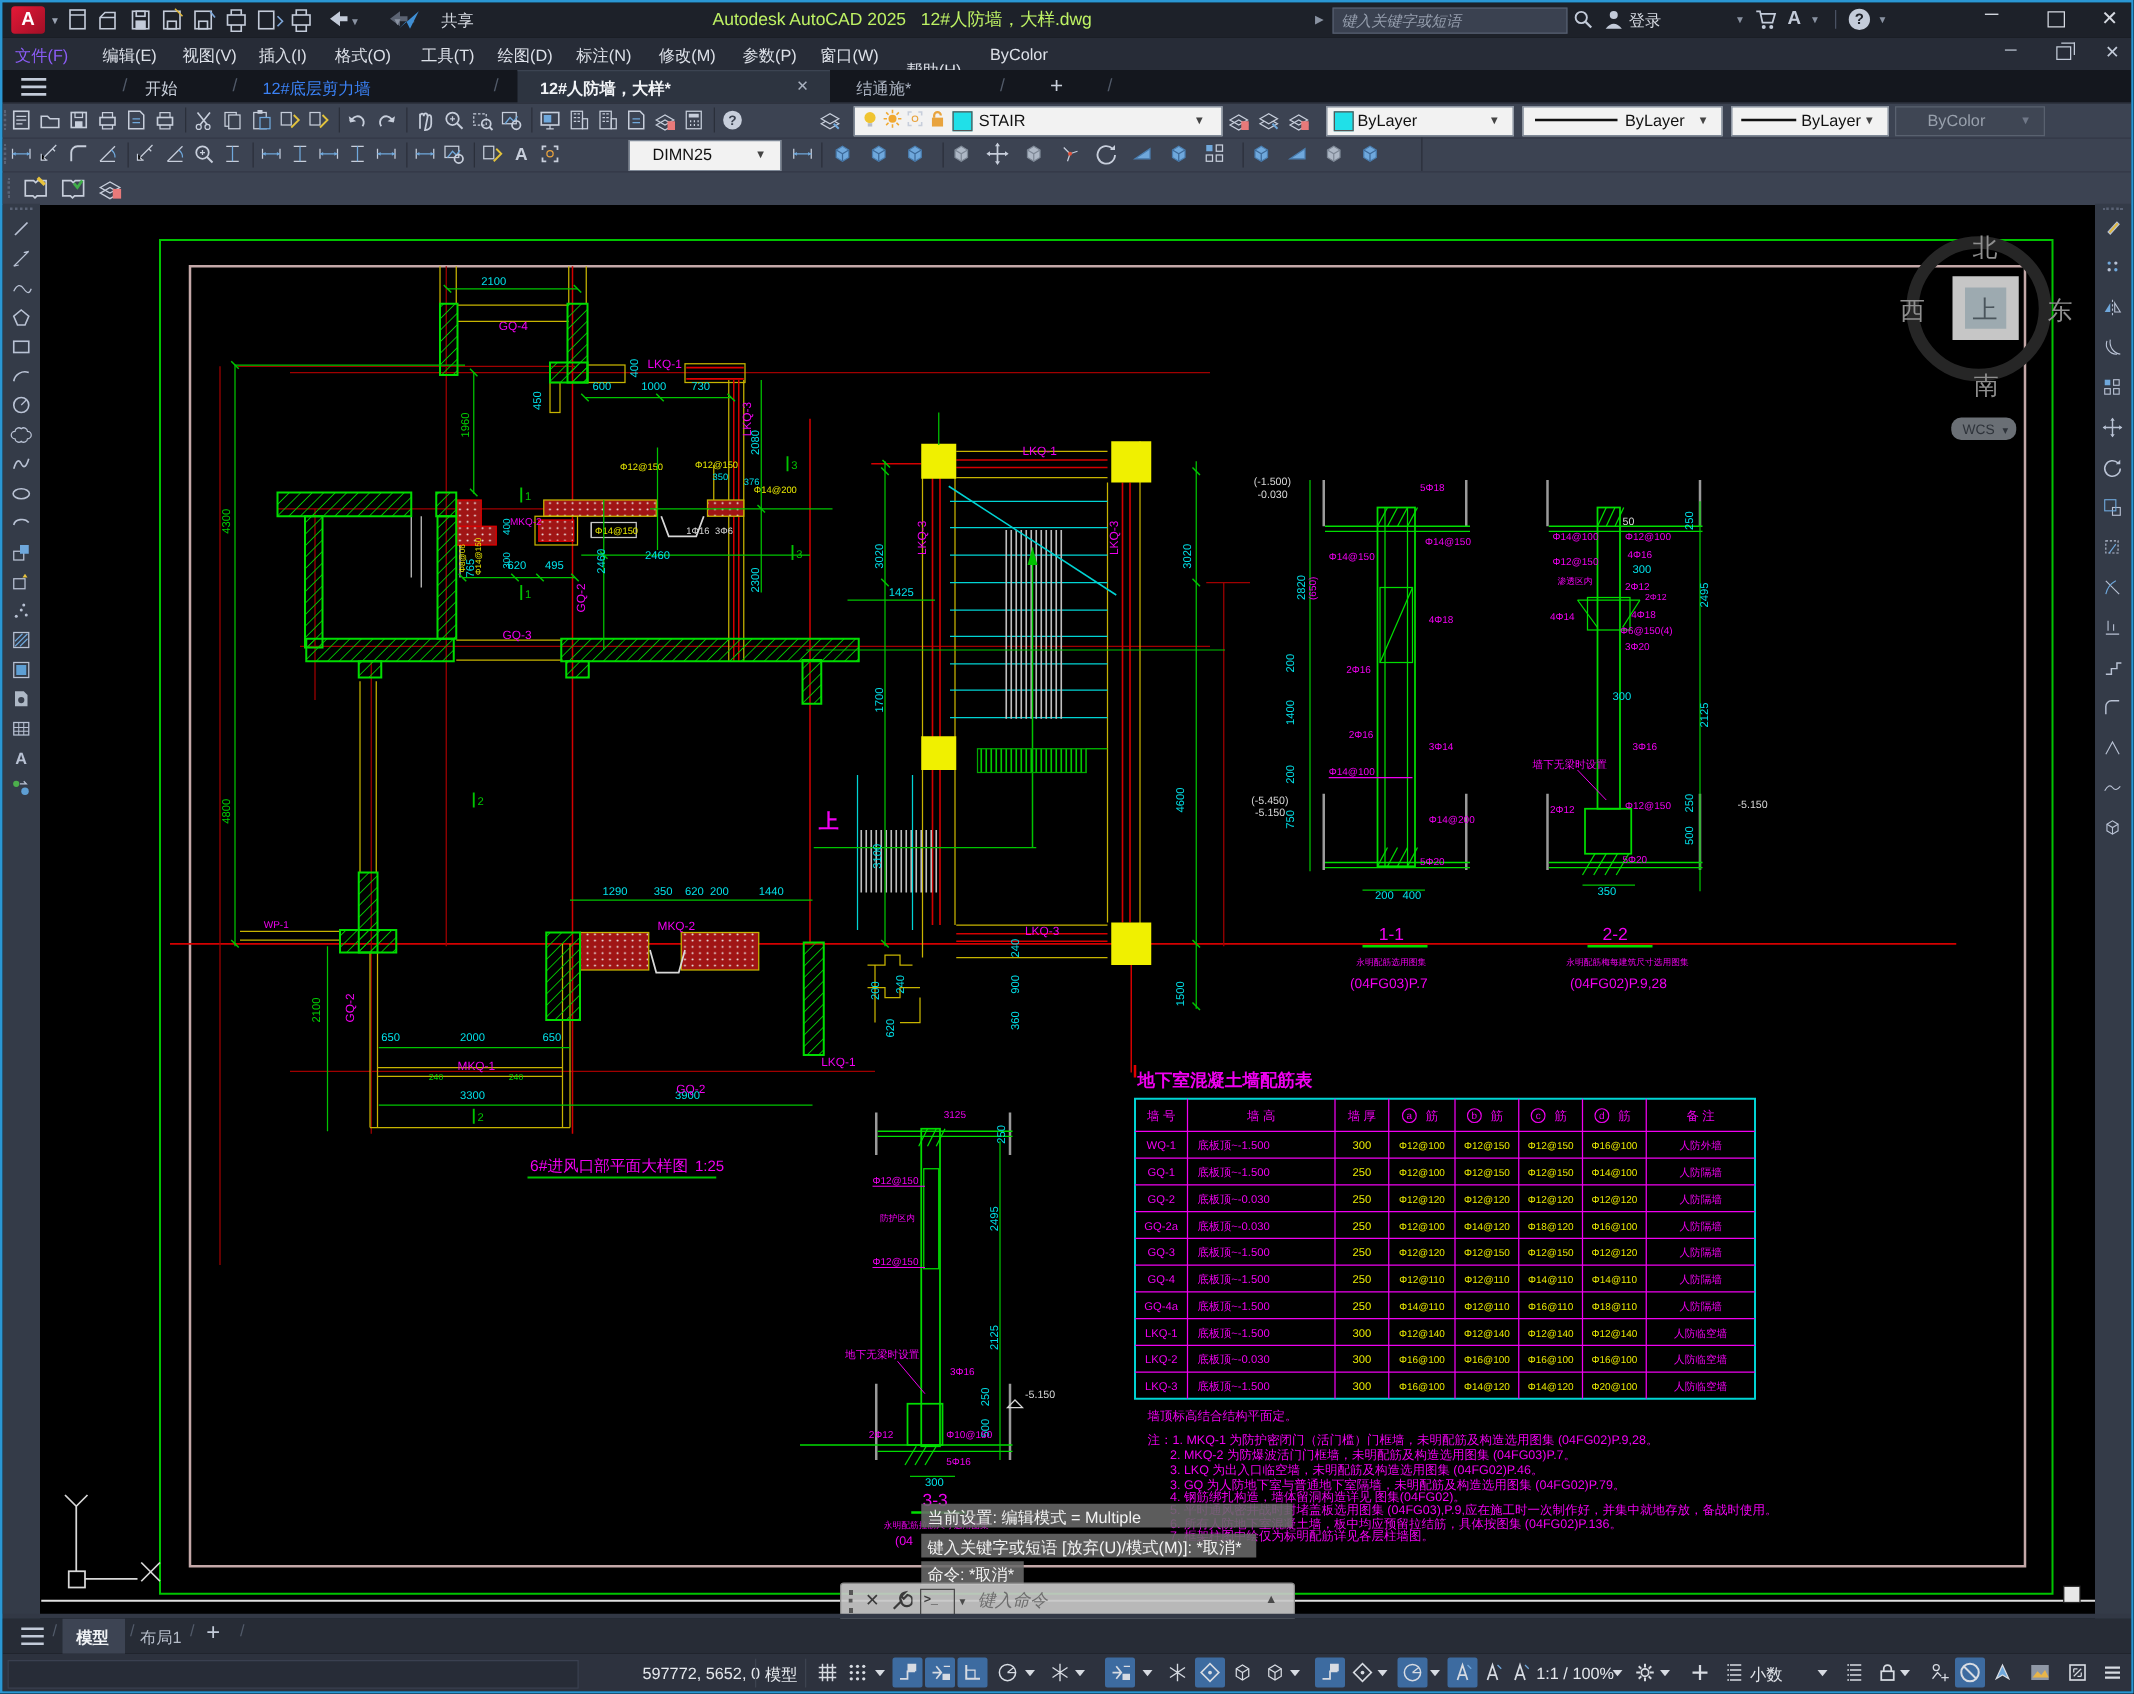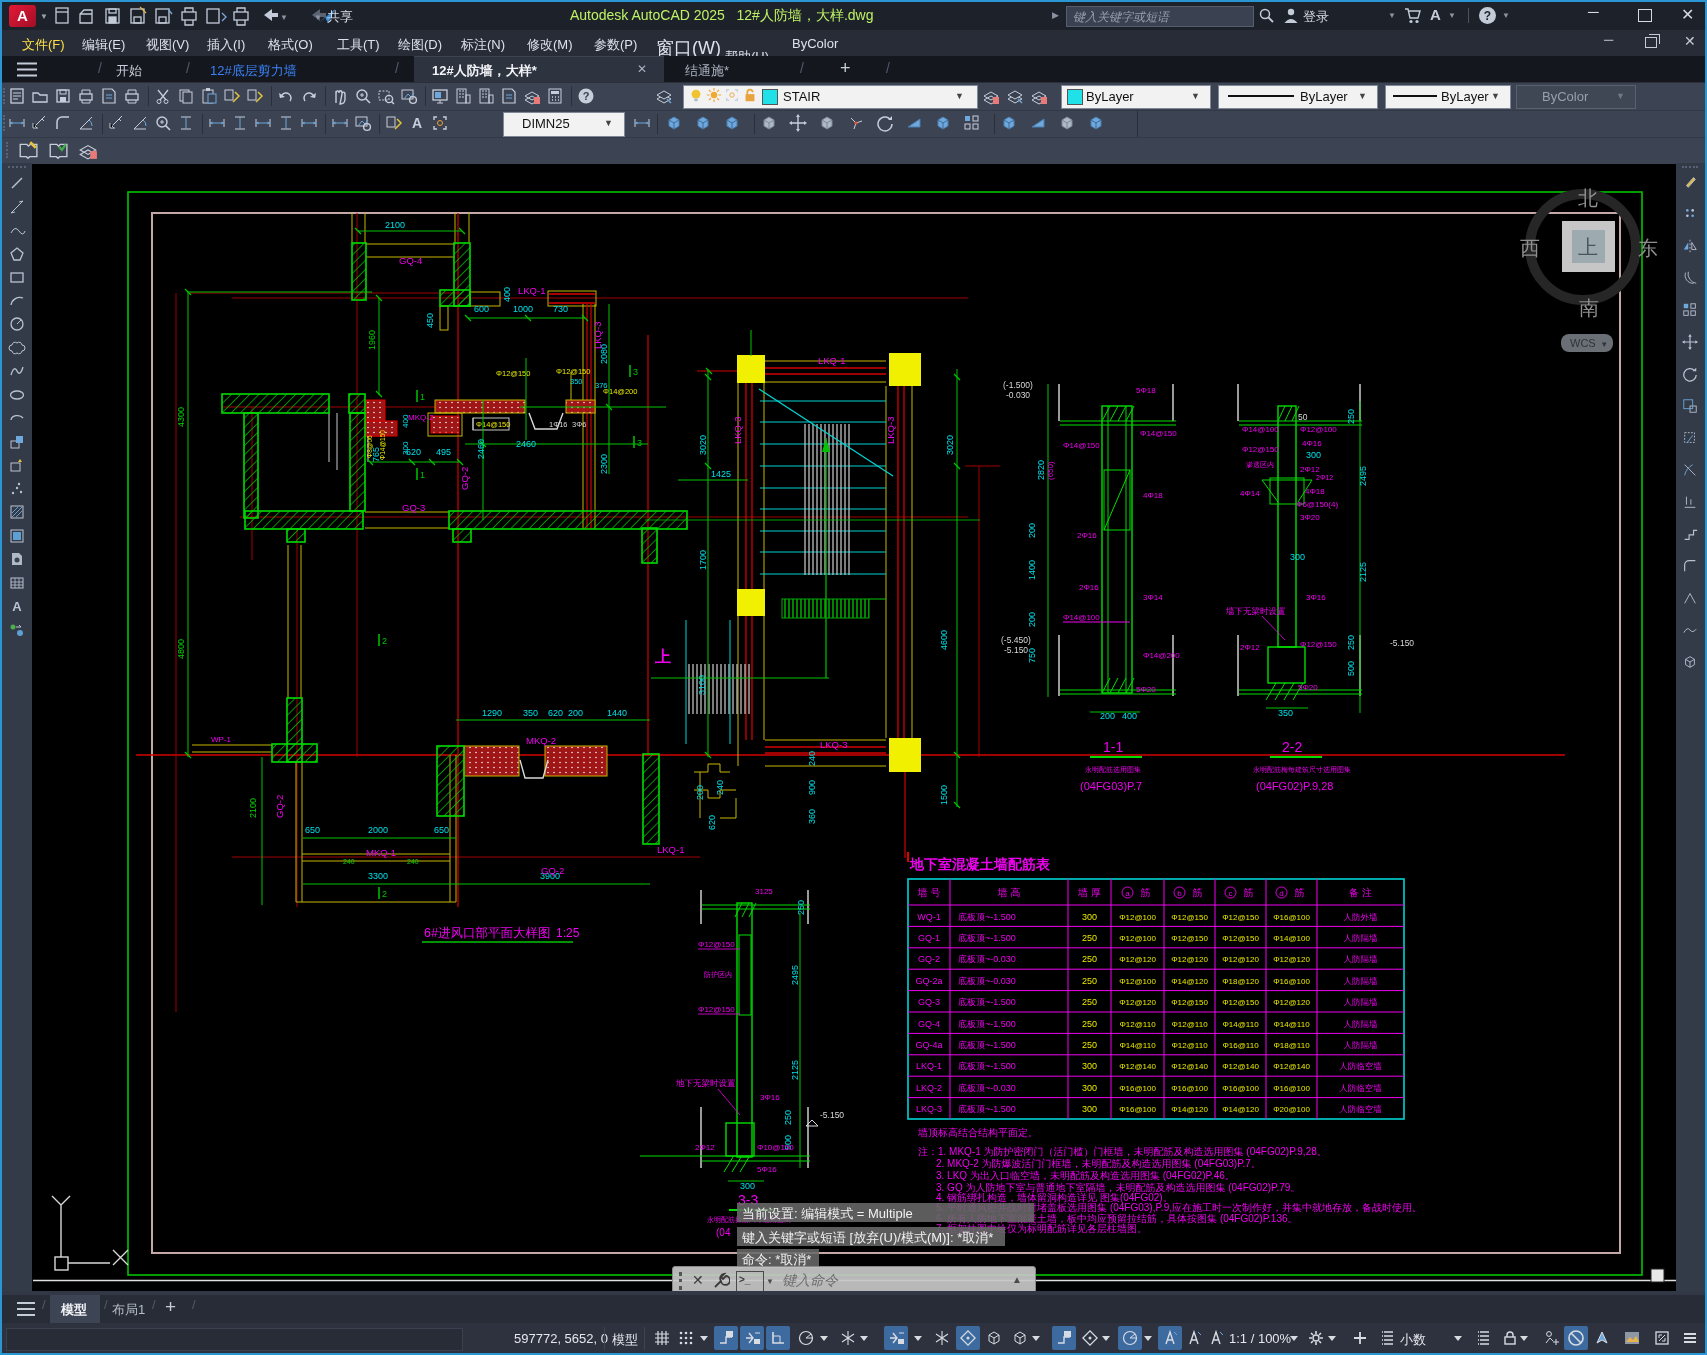--- a/index.html
+++ b/index.html
@@ -38,21 +38,21 @@
 <text x="228" y="15" fill="#8a93a2" font-size="8">▼</text>
 <g fill="#5b6372">
       <path d="M248 10 l-8-6 v4 h-6 v4 h6 v4 z" transform="translate(254 0) scale(-1 1) translate(-254 0)"></path>
     </g>
 <text x="262" y="15" fill="#8a93a2" font-size="8">▼</text>
 <text x="274" y="16" fill="#8a93a2" font-size="10">⌐</text>
 </svg>
 <svg class="abs" style="left:318px;top:8px;" width="18" height="16" viewBox="0 0 18 16">
     <path d="M1 15 L17 1 L10 15 L7 9 Z" fill="#3f8fd4"></path>
   </svg>
-<div class="t" style="left:327px;top:8px;color:#d6dae2;font-size:13px;">共享</div>
+<div class="t" style="left:353px;top:8px;color:#d6dae2;font-size:13px;">共享</div>
 <div class="t" style="left:570px;top:7px;color:#bef264;font-size:14px;">Autodesk AutoCAD 2025&nbsp;&nbsp;&nbsp;12#人防墙，大样.dwg</div>
 <div class="t" style="left:1052px;top:10px;color:#8a93a2;font-size:9px;">▶</div>
 <div class="abs" style="left:1066px;top:6px;width:186px;height:19px;background:#3a4150;border:1px solid #555e6f;"></div>
 <div class="t" style="left:1073px;top:9px;color:#969fae;font-size:12px;font-style:italic;">键入关键字或短语</div>
 <svg class="abs" style="left:1259px;top:8px;" width="16" height="16" viewBox="0 0 16 16">
     <circle cx="6" cy="6" r="4.5" stroke="#c3cbd9" fill="none" stroke-width="1.5"></circle>
     <path d="M9.5 9.5 L14 14" stroke="#c3cbd9" stroke-width="1.8"></path>
   </svg>
 <svg class="abs" style="left:1283px;top:7px;" width="16" height="17" viewBox="0 0 16 17">
     <circle cx="8" cy="5" r="3.2" fill="#c3cbd9"></circle>
@@ -70,31 +70,31 @@
 <div class="abs" style="left:1468px;top:8px;width:1px;height:15px;background:#4a5263;"></div>
 <svg class="abs" style="left:1478px;top:6px;" width="19" height="19" viewBox="0 0 19 19">
     <circle cx="9.5" cy="9.5" r="8.5" fill="#c3cbd9"></circle>
     <text x="9.5" y="13.5" text-anchor="middle" font-size="12" font-weight="bold" fill="#1d2129">?</text>
   </svg>
 <div class="t" style="left:1502px;top:11px;color:#8a93a2;font-size:8px;">▼</div>
 <div class="t" style="left:1588px;top:3px;color:#d6dae2;font-size:15px;">─</div>
 <div class="abs" style="left:1638px;top:9px;width:12px;height:11px;border:1.5px solid #d6dae2;"></div>
 <div class="t" style="left:1681px;top:5px;color:#d6dae2;font-size:16px;">✕</div>
 <div class="band" style="top:30px;height:26px;background:#272c37;"></div>
-<div class="t" style="left:22px;top:36px;color:#fde047;font-size:13px;">文件(F)</div>
+<div class="t" style="left:12px;top:36px;color:#8b5cf6;font-size:13px;">文件(F)</div>
 <div class="t" style="left:82px;top:36px;color:#dde1e9;font-size:13px;">编辑(E)</div>
 <div class="t" style="left:146px;top:36px;color:#dde1e9;font-size:13px;">视图(V)</div>
 <div class="t" style="left:207px;top:36px;color:#dde1e9;font-size:13px;">插入(I)</div>
 <div class="t" style="left:268px;top:36px;color:#dde1e9;font-size:13px;">格式(O)</div>
 <div class="t" style="left:337px;top:36px;color:#dde1e9;font-size:13px;">工具(T)</div>
 <div class="t" style="left:398px;top:36px;color:#dde1e9;font-size:13px;">绘图(D)</div>
 <div class="t" style="left:461px;top:36px;color:#dde1e9;font-size:13px;">标注(N)</div>
 <div class="t" style="left:527px;top:36px;color:#dde1e9;font-size:13px;">修改(M)</div>
 <div class="t" style="left:594px;top:36px;color:#dde1e9;font-size:13px;">参数(P)</div>
-<div class="t" style="left:656px;top:36px;color:#dde1e9;font-size:18px;">窗口(W)</div>
+<div class="t" style="left:656px;top:36px;color:#dde1e9;font-size:13px;">窗口(W)</div>
 <div class="t" style="left:725px;top:48px;color:#dde1e9;font-size:13px;">帮助(H)</div>
 <div class="t" style="left:792px;top:36px;color:#dde1e9;font-size:13px;">ByColor</div>
 <div class="t" style="left:1604px;top:32px;color:#c3cbd9;font-size:13px;">─</div>
 <div class="abs" style="left:1645px;top:37px;width:10px;height:9px;border:1.3px solid #c3cbd9;"></div>
 <div class="abs" style="left:1649px;top:34px;width:10px;height:9px;border-top:1.3px solid #c3cbd9;border-right:1.3px solid #c3cbd9;"></div>
 <div class="t" style="left:1684px;top:33px;color:#c3cbd9;font-size:14px;">✕</div>
 <div class="band" style="top:56px;height:26px;background:#14171e;"></div>
 <svg class="abs" style="left:16px;top:61px;" width="22" height="17" viewBox="0 0 22 17">
     <g stroke="#c3cbd9" stroke-width="2.2">
       <path d="M1 2.5h20M1 8.5h20M1 14.5h20"></path>

